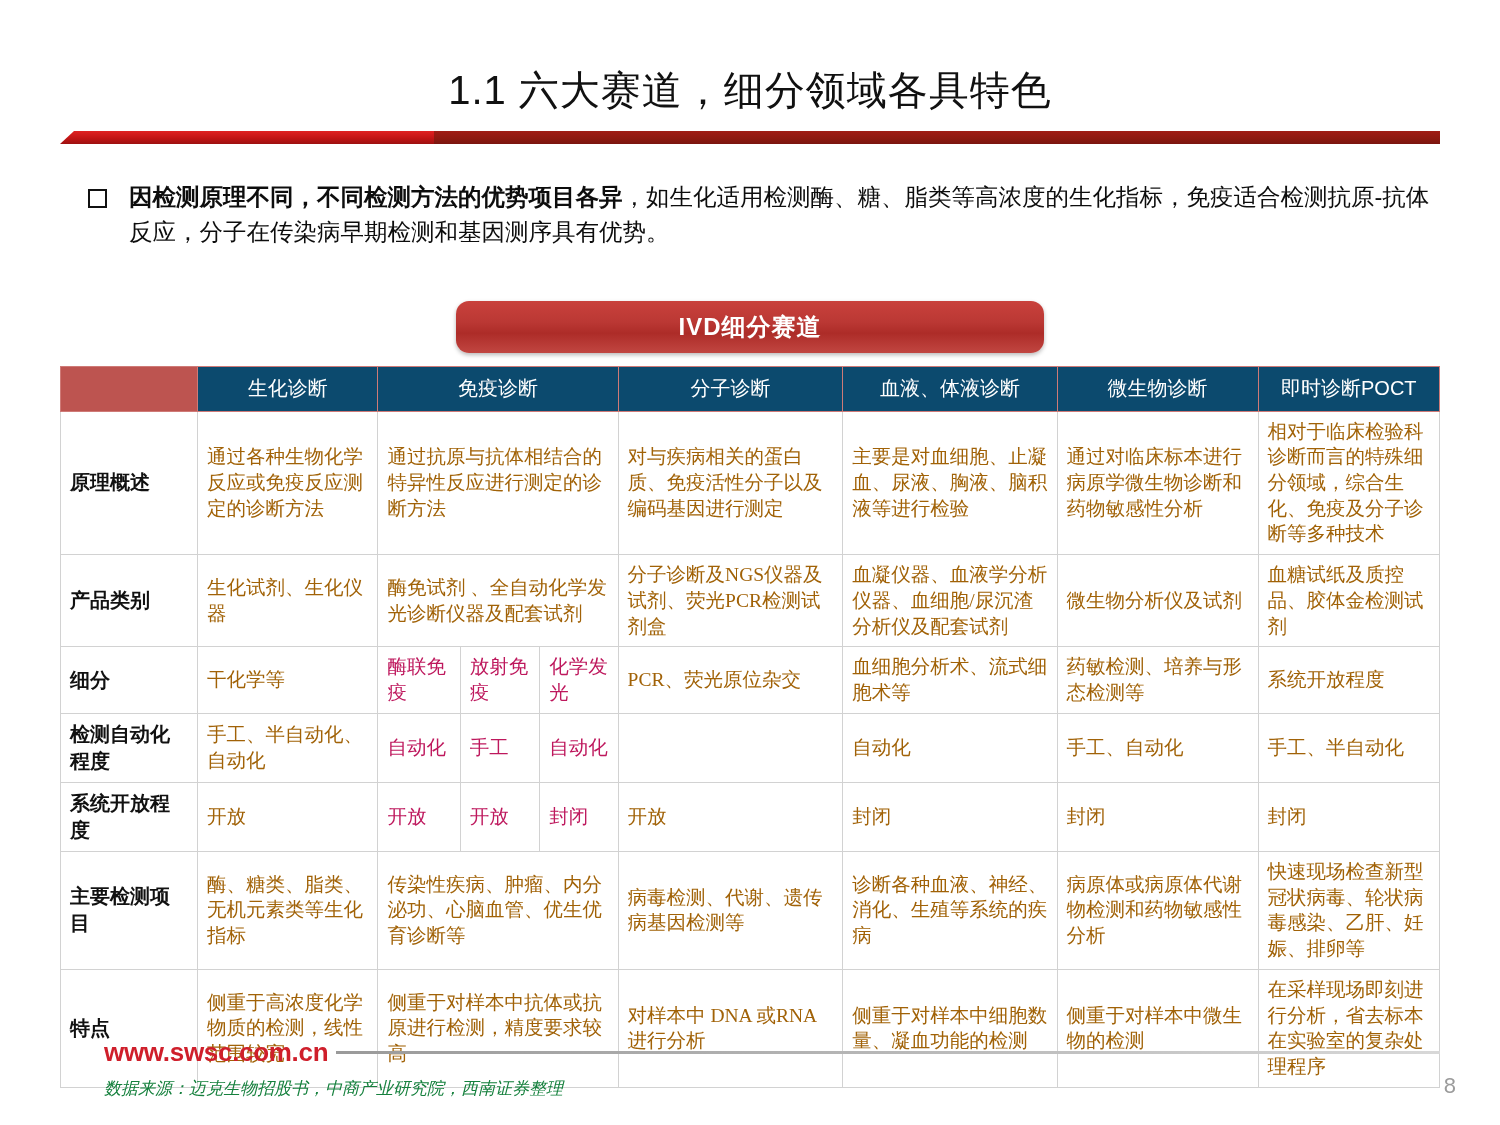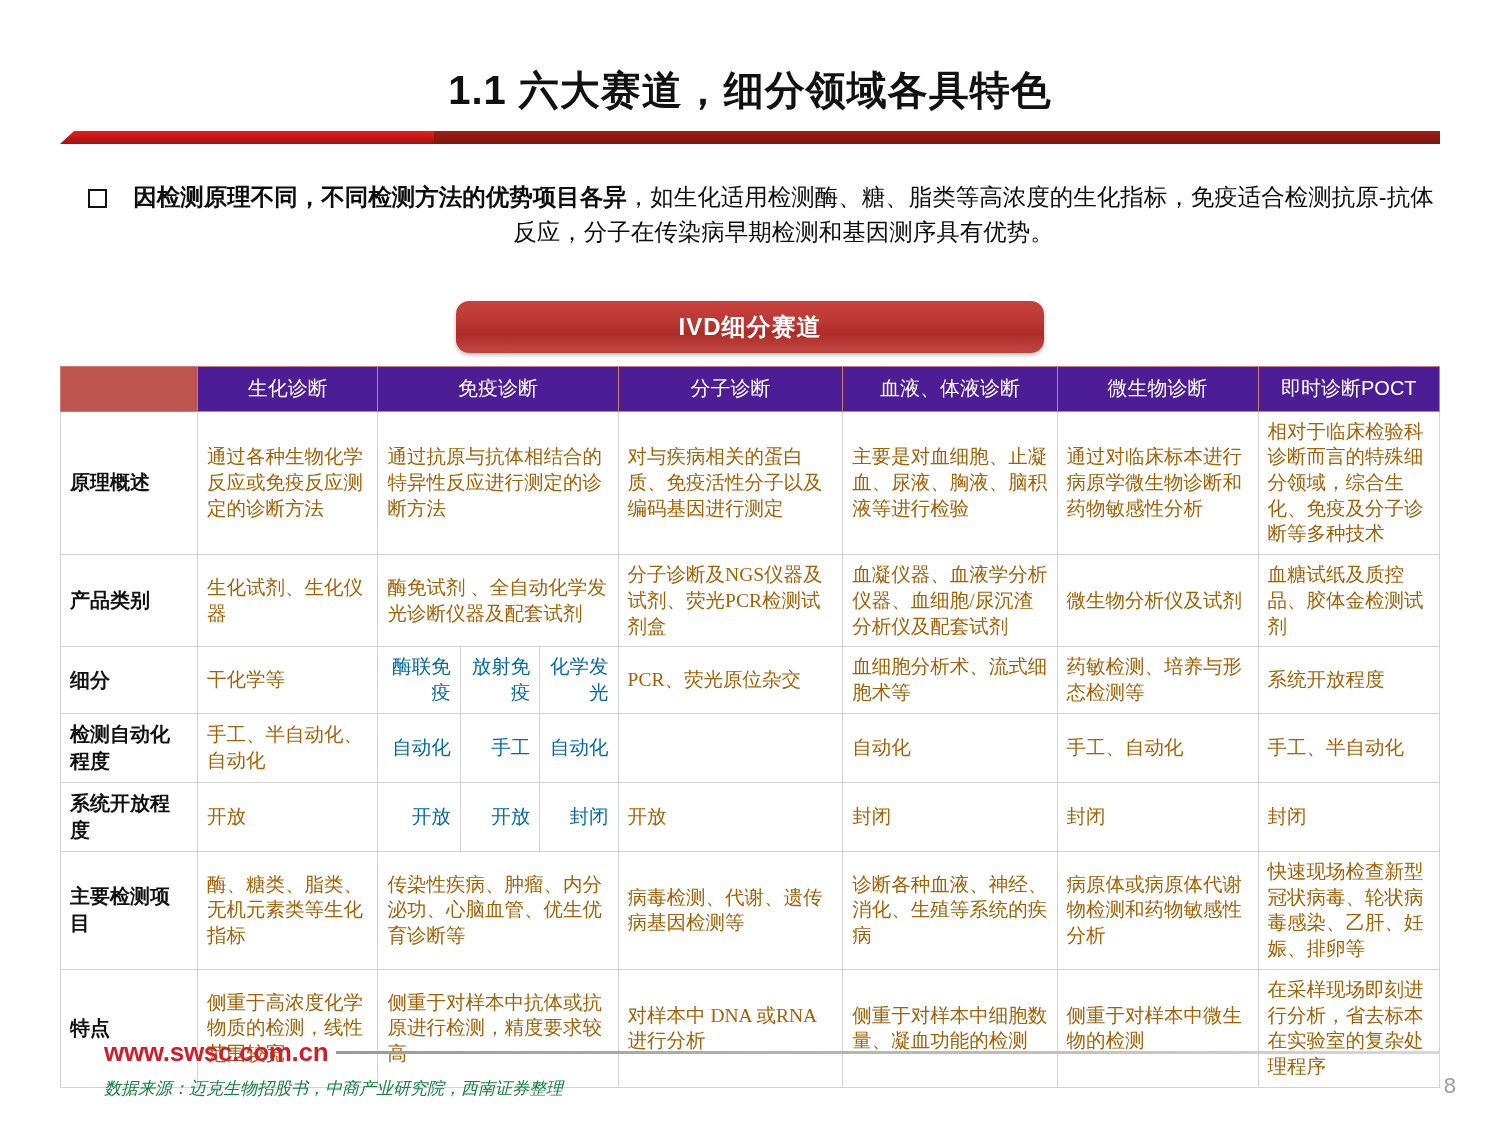--- a/index.html
+++ b/index.html
@@ -12,21 +12,21 @@
     background: #ffffff;
     font-family: "Liberation Sans", "DejaVu Sans", sans-serif;
     overflow: hidden;
     position: relative;
   }
 
   
   .slide-title {
     text-align: center;
     font-size: 40px;
-    font-weight: bold;
+    font-weight: normal;
     color: #111111;
     letter-spacing: 1px;
     padding-top: 68px;
     line-height: 1.1;
   }
 
   .title-rule {
     position: relative;
     margin-top: 16px;
     height: 16px;
@@ -48,21 +48,20 @@
     top: 3px;
     right: 0;
     height: 13px;
     background: linear-gradient(180deg, #a01c14 0%, #8d1910 60%, #7a1510 100%);
   }
 
   
   .bullets {
     margin: 36px 0 0 0;
     padding: 0 62px 0 88px;
-    text-align: center;
   }
   .bullet-row {
     display: flex;
     align-items: flex-start;
     margin-bottom: 22px;
   }
   .bullet-marker {
     flex: 0 0 auto;
     width: 15px;
     height: 15px;
@@ -108,21 +107,21 @@
     border-collapse: collapse;
     width: 1380px;
     table-layout: fixed;
   }
   table.ivd th, table.ivd td {
     border: 1px solid #d2d2d2;
     vertical-align: middle;
     padding: 7px 9px;
   }
   table.ivd thead th {
-    background: #4c1d95;
+    background: #0c4a6e;
     color: #ffffff;
     border: 1px solid #cf7a77;
     font-size: 20px;
     font-weight: normal;
     text-align: center;
     height: 36px;
     padding: 4px 6px;
   }
   table.ivd thead th.corner {
     background: #bd5450;
@@ -136,23 +135,23 @@
   td.cell {
     font-size: 19.5px;
     line-height: 1.32;
     color: #a16207;
     font-family: "Liberation Serif", "DejaVu Serif", serif;
     text-align: left;
   }
   td.sub {
     font-size: 19.5px;
     line-height: 1.32;
-    color: #0369a1;
+    color: #be185d;
     font-family: "Liberation Serif", "DejaVu Serif", serif;
-    text-align: right;
+    text-align: left;
   }
 
   
   .footer {
     position: absolute;
     left: 16px;
     right: 0;
     bottom: 0;
     height: 96px;
   }

